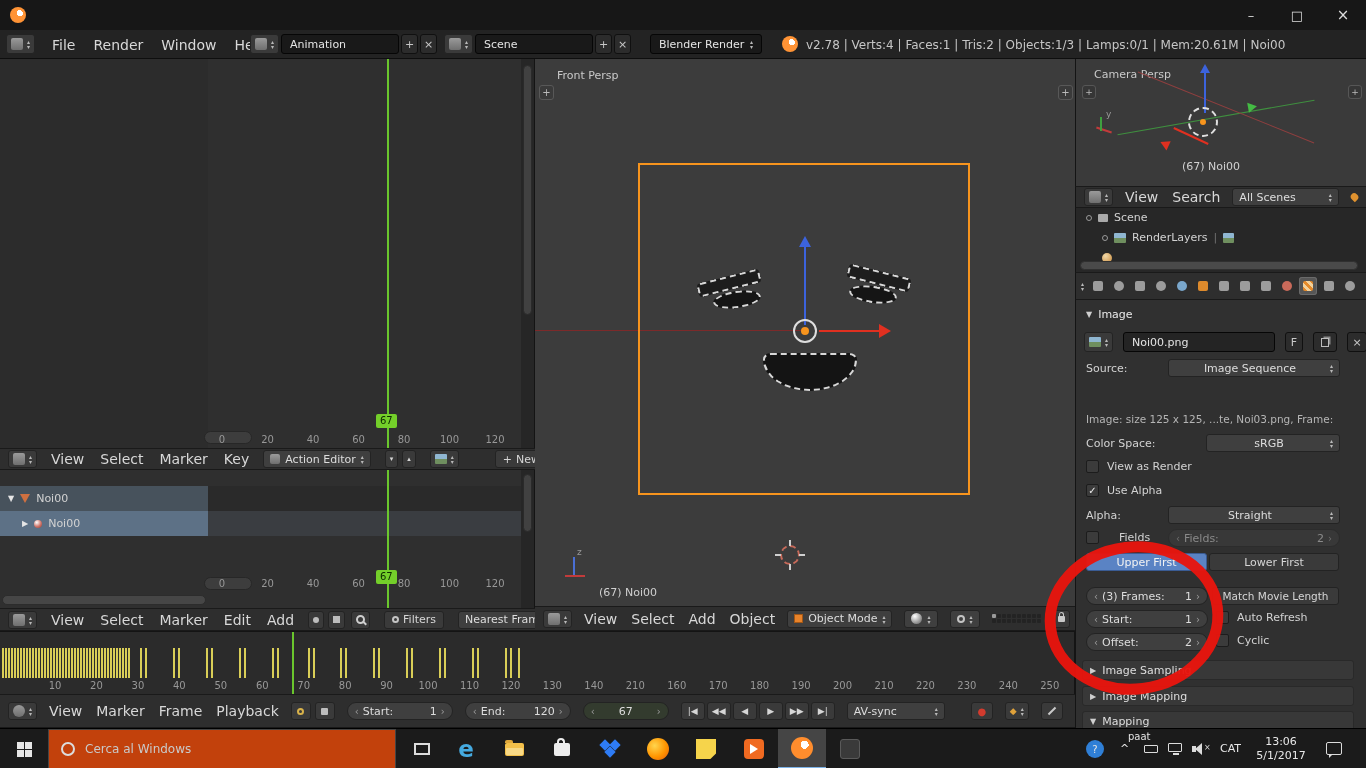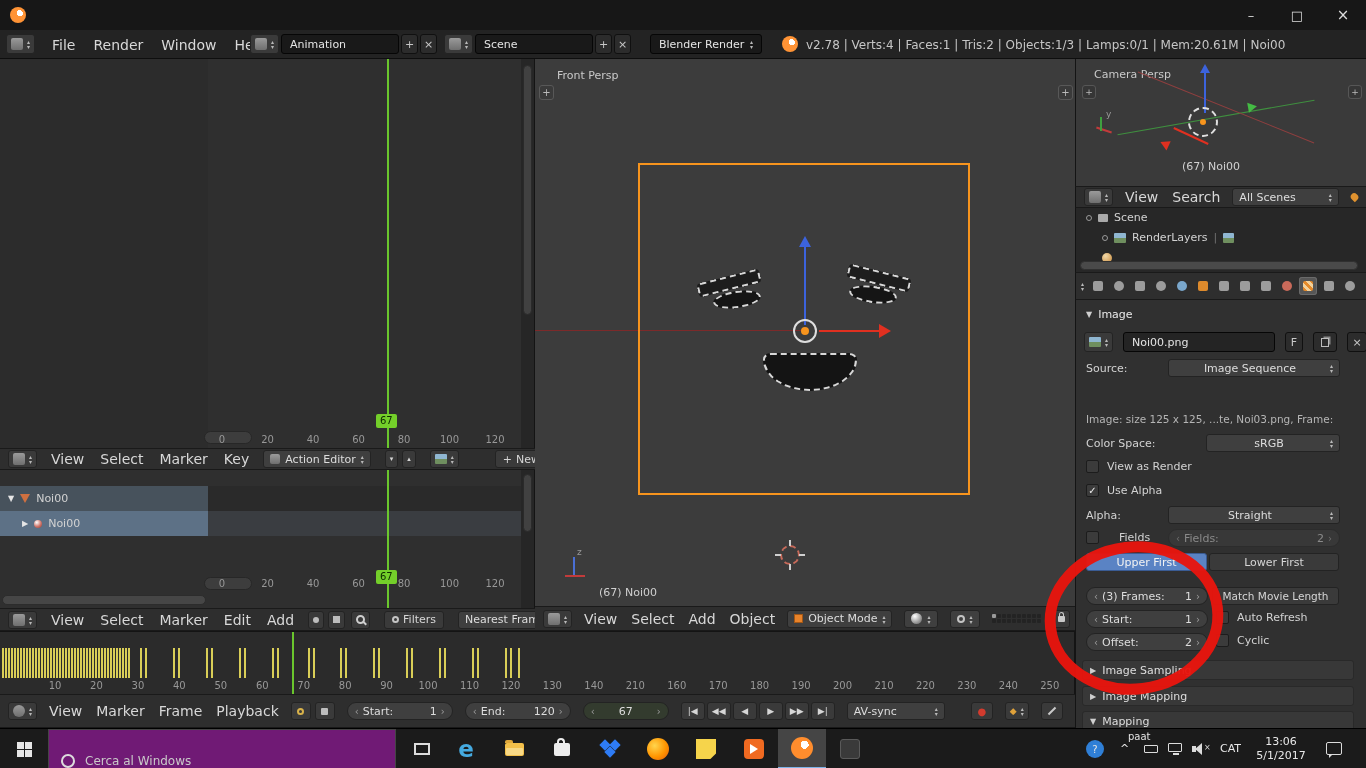--- a/index.html
+++ b/index.html
@@ -750,21 +750,21 @@
 
 <div class="reg" style="left:0;top:728px;width:1366px;height:40px;background:#1b1b1b;border-top:1px solid #000">
   <div class="tbicon" style="position:absolute;left:0;top:0">
     <span style="display:grid;grid-template-columns:7px 7px;grid-template-rows:7px 7px;gap:1px">
         <b style="background:#e6e6e6"></b>
         <b style="background:#e6e6e6"></b>
         <b style="background:#e6e6e6"></b>
         <b style="background:#e6e6e6"></b>
       </span>
   </div>
-  <div class="abs" style="left:48px;top:0;width:348px;height:40px;background:#701a75;border:1px solid #454545;display:flex;align-items:flex-end;gap:10px;padding:0 12px">
+  <div class="abs" style="left:48px;top:0;width:348px;height:40px;background:#c2410c;border:1px solid #454545;display:flex;align-items:center;gap:10px;padding:0 12px">
     <span style="width:14px;height:14px;border:2px solid #dcdcdc;border-radius:50%"></span>
     <span style="font-size:12px;color:#c9c9c9">Cerca al Windows</span>
   </div>
   <div class="tbicon" style="position:absolute;left:398px;top:0">
     <span style="width:16px;height:12px;border:2px solid #dcdcdc;background:#1b1b1b;position:relative">
         <i style="position:absolute;left:-5px;top:-5px;width:16px;height:12px;border:2px solid #8a8a8a;z-index:-1"></i>
       </span>
   </div>
   <div class="tbicon" style="position:absolute;left:442px;top:0">
       <span style="color:#45aae0;font-size:23px;font-weight:bold;line-height:23px">e</span>

